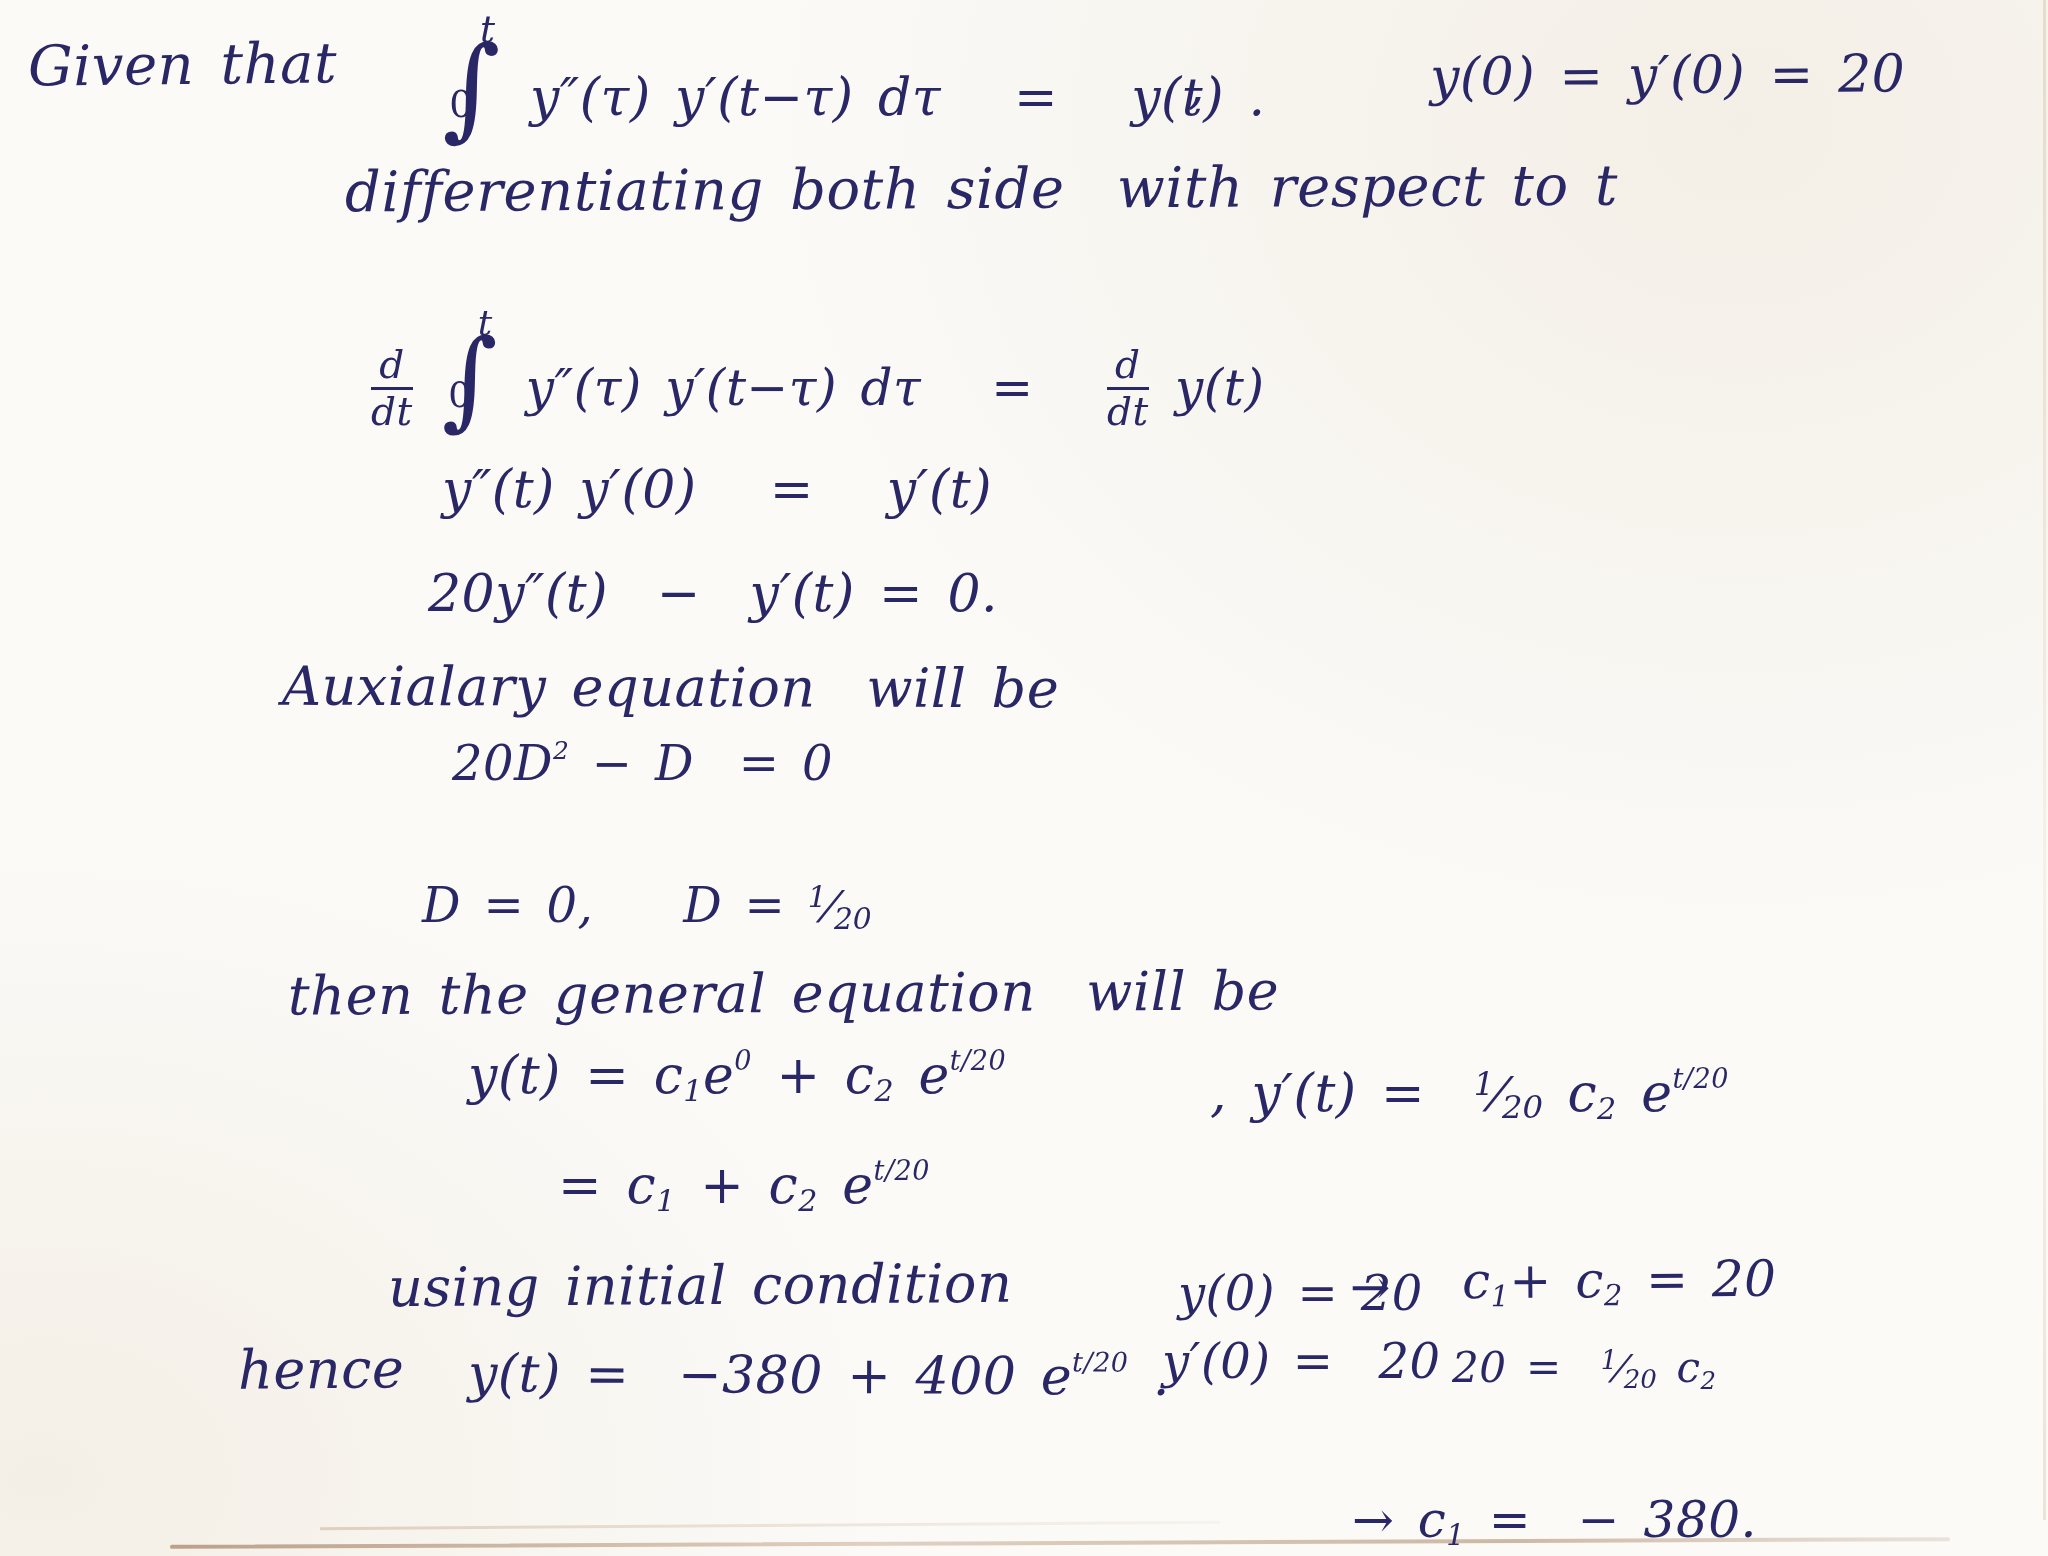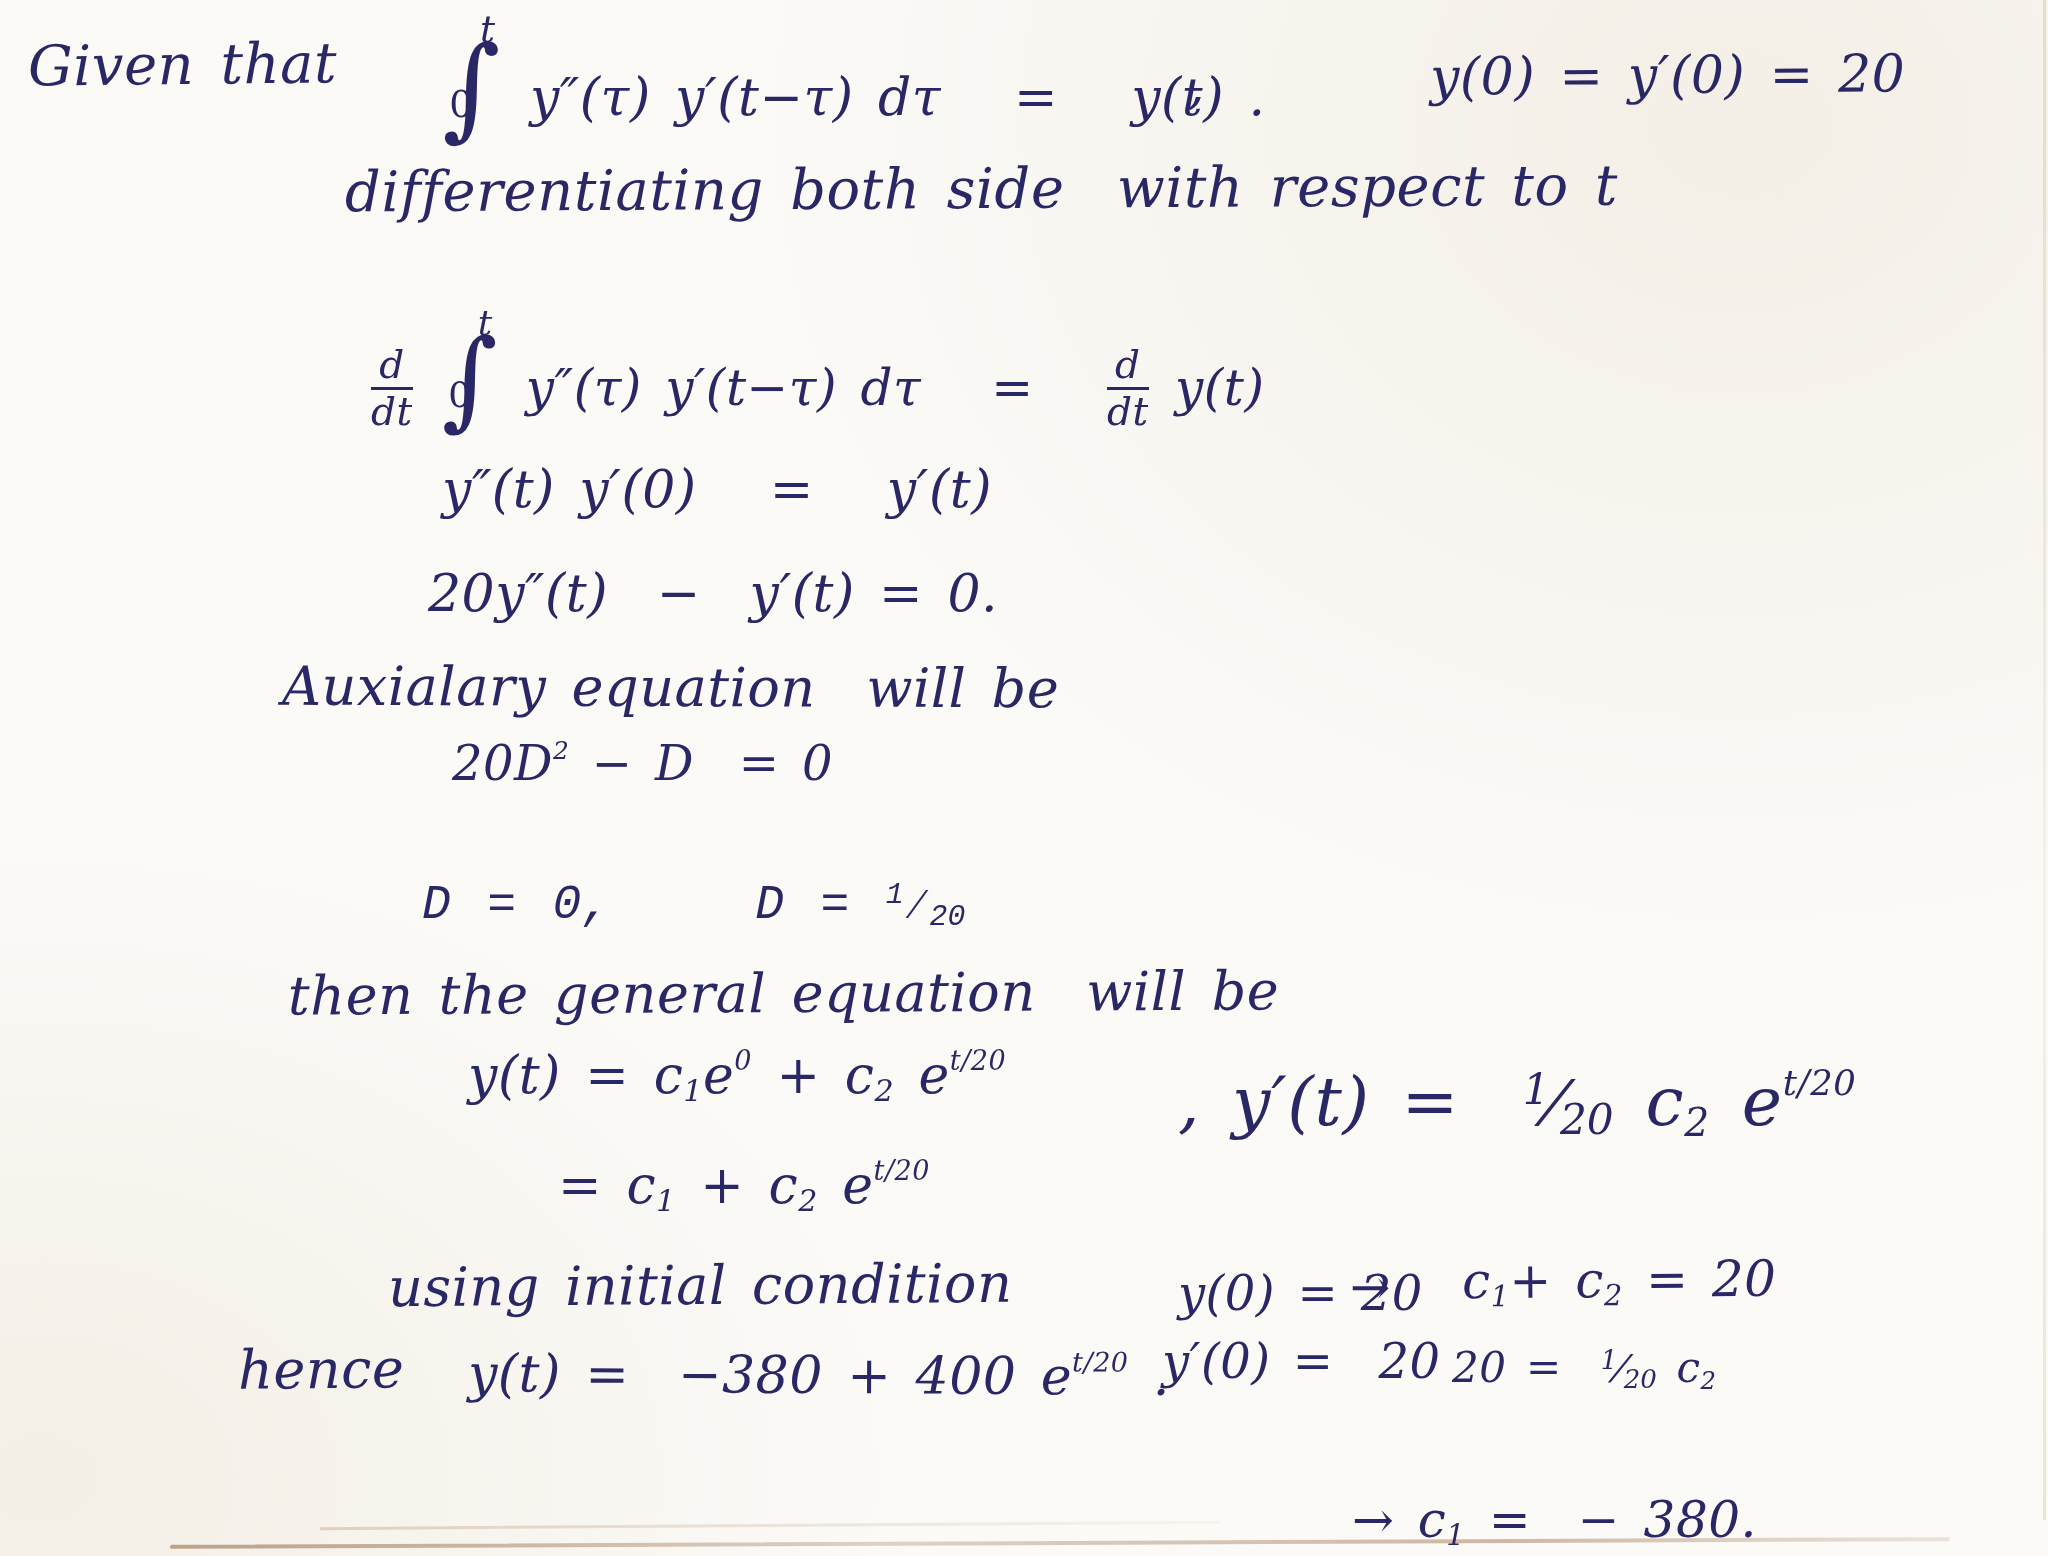--- a/index.html
+++ b/index.html
@@ -131,24 +131,24 @@
 <div class="hw-line" style="left: 28px; top: 36px; font-size: 56px; transform: rotate(-0.6deg);"><span>Given that</span></div>
     <div class="hw-line" style="left: 440px; top: 46px; font-size: 52px;"><span class="int"><span class="sign">∫</span><span class="top">t</span><span class="bot">0</span></span><span>y″(τ) y′(t−τ) dτ   =   y(t) .</span></div>
     <div class="hw-line" style="left: 1188px; top: 58px; font-size: 52px;"><span>,</span></div>
     <div class="hw-line" style="left: 1430px; top: 48px; font-size: 52px; transform: rotate(-0.4deg);"><span>y(0) = y′(0) = 20</span></div>
     <div class="hw-line" style="left: 345px; top: 160px; font-size: 56px; transform: rotate(-0.3deg);"><span>differentiating both side  with respect to t</span></div>
     <div class="hw-line" style="left: 368px; top: 338px; font-size: 50px;"><span class="frac"><span class="fn">d</span><span class="fd">dt</span></span><span> </span><span class="int"><span class="sign">∫</span><span class="top">t</span><span class="bot">0</span></span><span>y″(τ) y′(t−τ) dτ   =   </span><span class="frac"><span class="fn">d</span><span class="fd">dt</span></span><span> y(t)</span></div>
     <div class="hw-line" style="left: 442px; top: 462px; font-size: 52px;"><span>y″(t) y′(0)   =   y′(t)</span></div>
     <div class="hw-line" style="left: 428px; top: 566px; font-size: 52px;"><span>20y″(t)  −  y′(t) = 0.</span></div>
     <div class="hw-line" style="left: 282px; top: 660px; font-size: 54px; transform: rotate(0.2deg);"><span>Auxialary equation  will be</span></div>
     <div class="hw-line" style="left: 452px; top: 738px; font-size: 48px;"><span>20D</span><sup class="e">2</sup><span> − D  = 0</span></div>
-    <div class="hw-line" style="left: 422px; top: 880px; font-size: 48px; font-family: Liberation Mono, monospace;"><span>D = 0,    D = </span><span class="sfrac"><span class="n">1</span><span class="sl">⁄</span><span class="d">20</span></span></div>
+    <div class="hw-line" style="left: 422px; top: 880px; font-size: 48px;"><span>D = 0,    D = </span><span class="sfrac"><span class="n">1</span><span class="sl">⁄</span><span class="d">20</span></span></div>
     <div class="hw-line" style="left: 288px; top: 966px; font-size: 54px; transform: rotate(-0.3deg);"><span>then the general equation  will be</span></div>
     <div class="hw-line" style="left: 468px; top: 1048px; font-size: 52px;"><span>y(t) = c</span><sub class="s">1</sub><span>e</span><sup class="e">0</sup><span> + c</span><sub class="s">2</sub><span> e</span><sup class="e">t/20</sup></div>
-    <div class="hw-line" style="left: 1178px; top: 1066px; font-size: 68px; text-align: center;"><span>, y′(t) =  </span><span class="sfrac"><span class="n">1</span><span class="sl">⁄</span><span class="d">20</span></span><span> c</span><sub class="s">2</sub><span> e</span><sup class="e">t/20</sup></div>
+    <div class="hw-line" style="left: 1210px; top: 1066px; font-size: 52px; text-align: center;"><span>, y′(t) =  </span><span class="sfrac"><span class="n">1</span><span class="sl">⁄</span><span class="d">20</span></span><span> c</span><sub class="s">2</sub><span> e</span><sup class="e">t/20</sup></div>
     <div class="hw-line" style="left: 558px; top: 1158px; font-size: 52px; text-align: right;"><span>= c</span><sub class="s">1</sub><span> + c</span><sub class="s">2</sub><span> e</span><sup class="e">t/20</sup></div>
     <div class="hw-line" style="left: 388px; top: 1258px; font-size: 54px; transform: rotate(-0.4deg);"><span>using initial condition</span></div>
     <div class="hw-line" style="left: 1178px; top: 1268px; font-size: 48px;"><span>y(0) = 20</span></div>
     <div class="hw-line" style="left: 1350px; top: 1262px; font-size: 48px;"><span>→</span></div>
     <div class="hw-line" style="left: 1462px; top: 1254px; font-size: 50px; transform: rotate(-0.5deg);"><span>c</span><sub class="s">1</sub><span>+ c</span><sub class="s">2</sub><span> = 20</span></div>
     <div class="hw-line" style="left: 1162px; top: 1336px; font-size: 48px;"><span>y′(0) =  20</span></div>
     <div class="hw-line" style="left: 1452px; top: 1346px; font-size: 42px;"><span>20 =  </span><span class="sfrac"><span class="n">1</span><span class="sl">⁄</span><span class="d">20</span></span><span> c</span><sub class="s">2</sub></div>
     <div class="hw-line" style="left: 238px; top: 1342px; font-size: 54px; transform: rotate(-0.5deg);"><span>hence</span></div>
     <div class="hw-line" style="left: 468px; top: 1348px; font-size: 52px; transform: rotate(0.3deg);"><span>y(t) =  −380 + 400 e</span><sup class="e">t/20</sup><span> .</span></div>
     <div class="hw-line" style="left: 1352px; top: 1494px; font-size: 50px;"><span>→ c</span><sub class="s">1</sub><span> =  − 380.</span></div>

